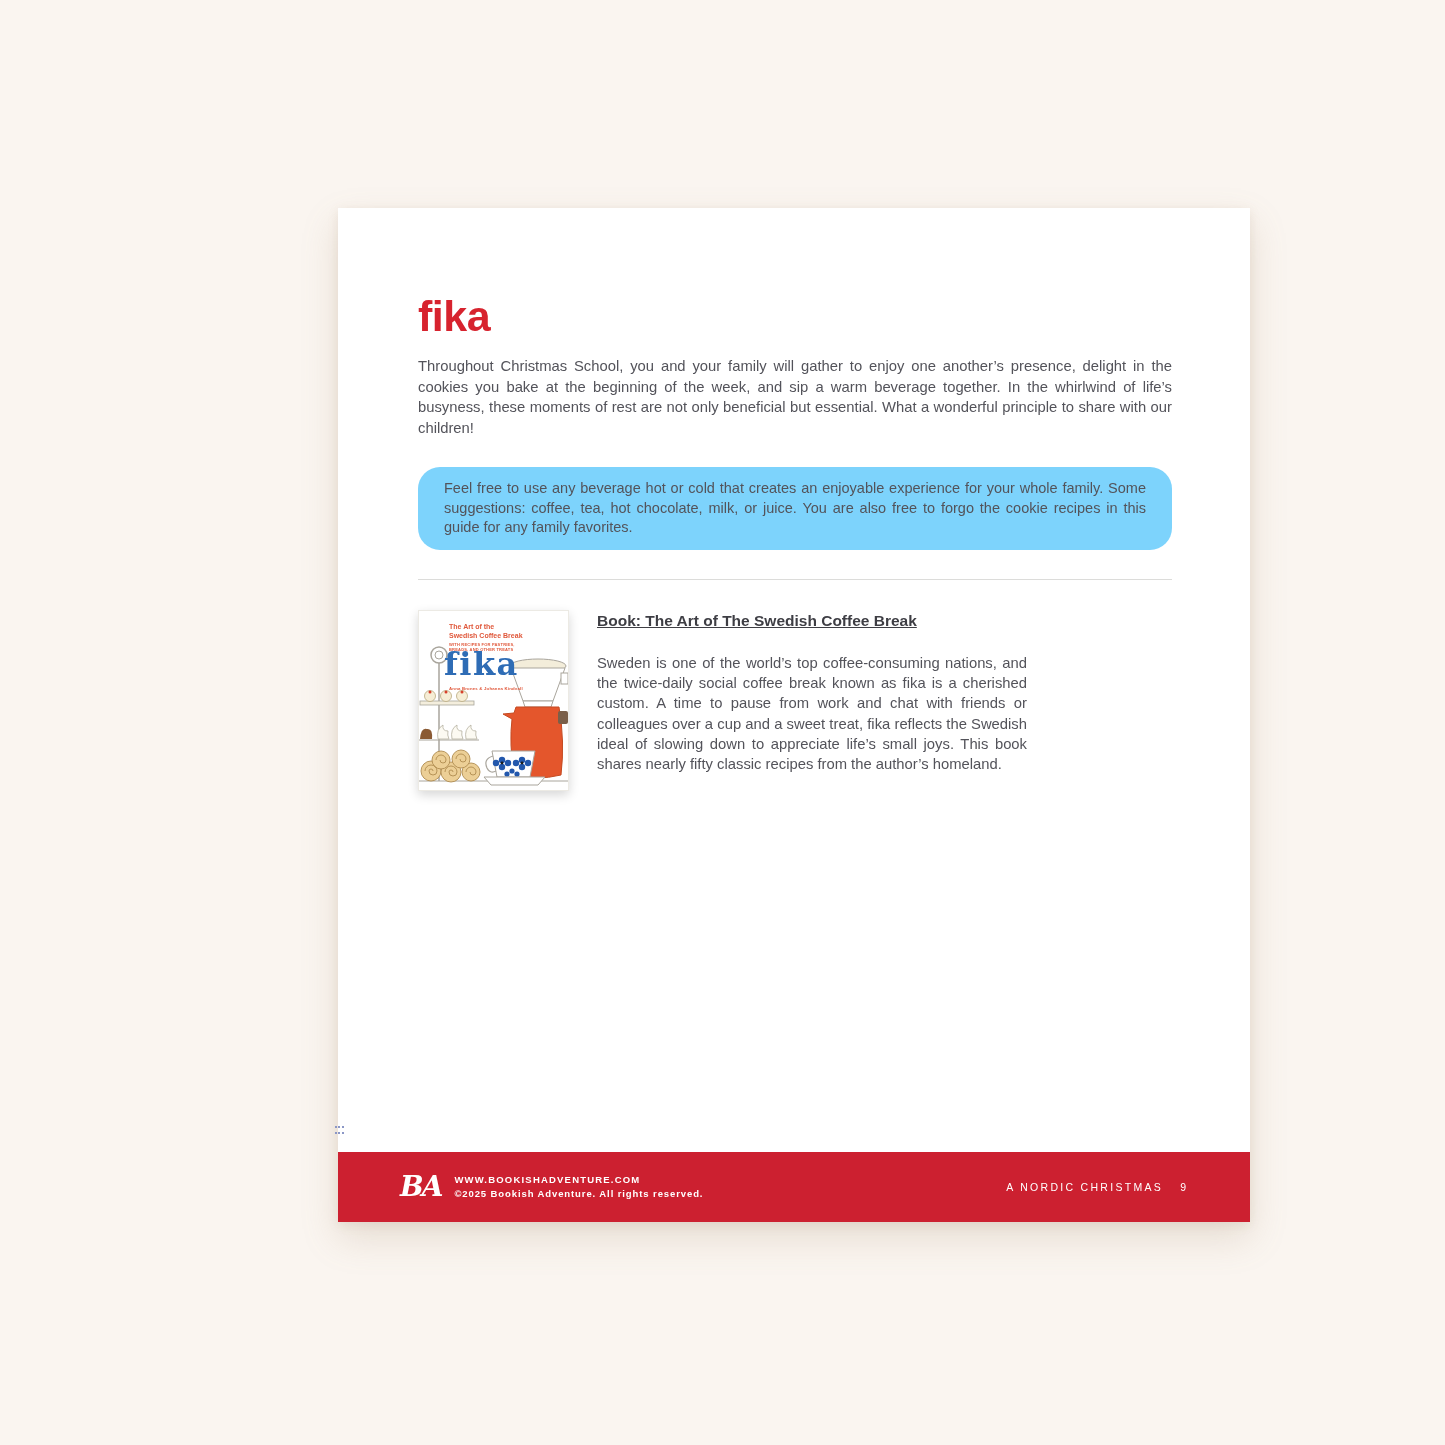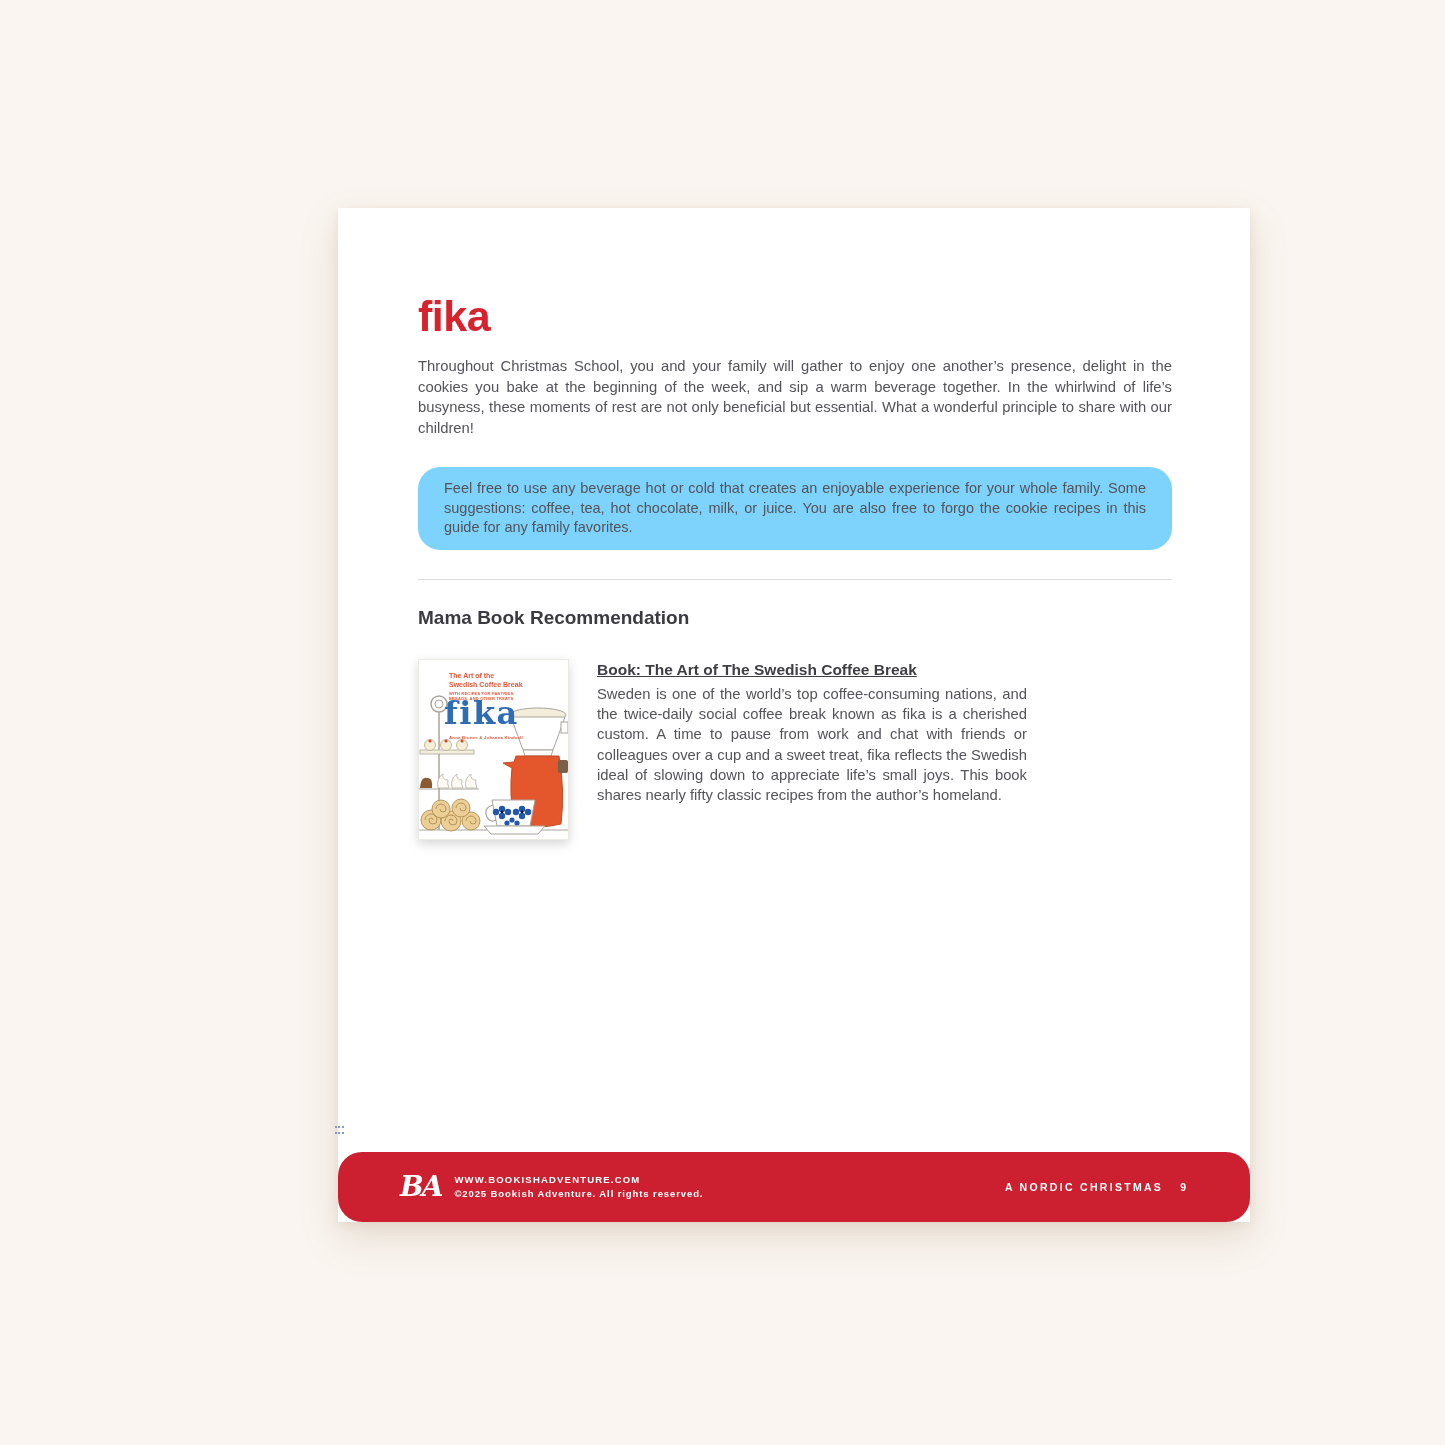--- a/index.html
+++ b/index.html
@@ -61,60 +61,59 @@
     font-size:32px; font-weight:700; color:#2e6cb5; letter-spacing:1.5px;
   }
   .c-auth { position:absolute; left:30px; top:75px; font-size:4.3px; font-weight:700; color:#e0583b; letter-spacing:0.2px; }
 
   .book-info { margin-left:28px; width:430px; }
   .book-title {
     font-size:15.5px; font-weight:700; color:#3e3e44;
     text-decoration:underline; line-height:22px; display:inline-block;
   }
   .book-author { font-size:15.5px; font-weight:700; color:#3e3e44; line-height:22px; margin-top:1px; }
-  .book-desc { margin:3px 0 0 0; font-size:14.8px; line-height:20.3px; color:#53535a; text-align:justify; }
+  .book-desc { margin:21px 0 0 0; font-size:14.8px; line-height:20.3px; color:#53535a; text-align:justify; }
 
   .artifact { position:absolute; left:-3px; top:918px; }
   .artifact .dots { width:9px; border-top:2px dotted #8b97c6; margin-bottom:4px; }
 
   .page-footer {
     position:absolute; left:0; right:0; bottom:0; height:70px;
     background:#cc2030; color:#fff;
     display:flex; align-items:center; justify-content:space-between;
-    padding:0 64px 0 62px; box-sizing:border-box;border-radius:24px;
+    padding:0 64px 0 62px; box-sizing:border-box;
   }
   .f-left { display:flex; align-items:center; }
   .f-logo {
     font-family:"DejaVu Serif","Liberation Serif",serif;
     font-style:italic; font-weight:700; font-size:28px;
     letter-spacing:-2px; margin-right:13px; line-height:1;
   }
   .f-lines { font-size:9.5px; }
   .f-web { font-weight:700; letter-spacing:1.2px; line-height:14px; }
   .f-copy { font-weight:600; letter-spacing:0.9px; line-height:14px; }
-  .f-right { display:flex; align-items:baseline; font-weight:700; font-size:10.5px; letter-spacing:2.3px; }
+  .f-right { display:flex; align-items:baseline; font-weight:400; font-size:10.5px; letter-spacing:2.3px; }
   .f-page { margin-left:17px; letter-spacing:0; }
 </style>
 </head>
 <body>
 
 <div class="page">
   <div class="content">
 
     <h1 class="title">fika</h1>
 
     <p class="para">Throughout Christmas School, you and your family will gather to enjoy one another’s presence, delight in the cookies you bake at the beginning of the week, and sip a warm beverage together. In the whirlwind of life’s busyness, these moments of rest are not only beneficial but essential. What a wonderful principle to share with our children!</p>
 
     <div class="callout">
       <p>Feel free to use any beverage hot or cold that creates an enjoyable experience for your whole family. Some suggestions: coffee, tea, hot chocolate, milk, or juice. You are also free to forgo the cookie recipes in this guide for any family favorites.</p>
     </div>
 
     <hr class="divider">
 
-    <h2 class="rec-heading">Mama Book Recommendation</h2>
 
     <div class="book-row">
 
       <div class="cover">
         <svg width="149" height="179" viewBox="0 0 149 179">
 
           <line x1="0" y1="170" x2="149" y2="170" stroke="#a9a59c" stroke-width="1"></line>
 
           <circle cx="20" cy="44" r="8" fill="none" stroke="#a9a59c" stroke-width="1.5"></circle>
           <circle cx="20" cy="44" r="4" fill="none" stroke="#a9a59c" stroke-width="1"></circle>

